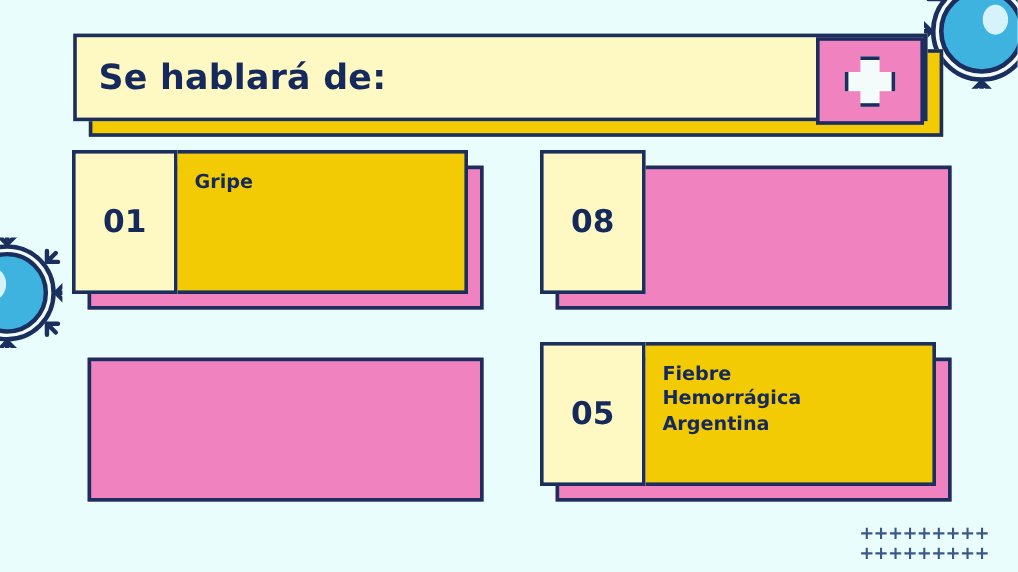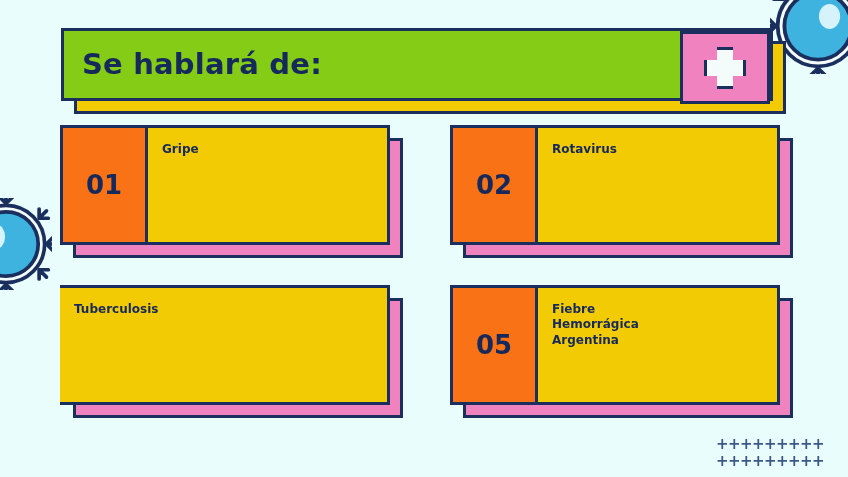--- a/index.html
+++ b/index.html
@@ -41,21 +41,21 @@
     background: #f2cb05;
     border: 3px solid #1b2f5e;
     box-sizing: border-box;
   }
   #header-bar {
     position: absolute;
     left: 0px;
     top: 0px;
     width: 712px;
     height: 73px;
-    background: #84cc16;
+    background: #fef9c3;
     border: 3px solid #1b2f5e;
     box-sizing: border-box;
     display: flex;
     align-items: center;
   }
   #header-title {
     margin-left: 18px;
     color: #16295c;
     font-size: 29px;
     font-weight: bold;
@@ -136,21 +136,21 @@
     position: absolute;
     left: 0;
     top: 0;
     width: 330px;
     height: 120px;
     display: flex;
   }
   .card-num {
     width: 88px;
     height: 120px;
-    background: #f97316;
+    background: #fef9c3;
     border: 3px solid #1b2f5e;
     box-sizing: border-box;
     display: flex;
     align-items: center;
     justify-content: center;
     color: #16295c;
     font-size: 26px;
     font-weight: bold;
     flex: 0 0 88px;
   }
@@ -158,21 +158,21 @@
     flex: 1 1 auto;
     height: 120px;
     background: #f2cb05;
     border: 3px solid #1b2f5e;
     border-left: none;
     box-sizing: border-box;
     padding: 14px 10px 0 14px;
   }
   .card-label {
     color: #16295c;
-    font-size: 12px;
+    font-size: 16px;
     font-weight: bold;
     line-height: 1.28;
   }
 
   #card-1 { left: 60px;  top: 125px; }
   #card-2 { left: 450px; top: 125px; }
   #card-3 { left: 60px;  top: 285px; }
   #card-4 { left: 450px; top: 285px; }
 
   
@@ -272,33 +272,27 @@
       <div class="card-num">01</div>
       <div class="card-body">
         <div class="card-label">Gripe</div>
       </div>
     </div>
   </div>
 
   <div class="card" id="card-2">
     <div class="card-shadow"></div>
     <div class="card-main">
-      <div class="card-num">02</div>
-      <div class="card-body">
-        <div class="card-label">Rotavirus</div>
-      </div>
+      <div class="card-num">08</div>
     </div>
   </div>
 
   <div class="card" id="card-3">
     <div class="card-shadow"></div>
     <div class="card-main">
-      <div class="card-body">
-        <div class="card-label">Tuberculosis</div>
-      </div>
     </div>
   </div>
 
   <div class="card" id="card-4">
     <div class="card-shadow"></div>
     <div class="card-main">
       <div class="card-num">05</div>
       <div class="card-body">
         <div class="card-label" id="card-4-label">Fiebre<br>Hemorrágica<br>Argentina</div>
       </div>

